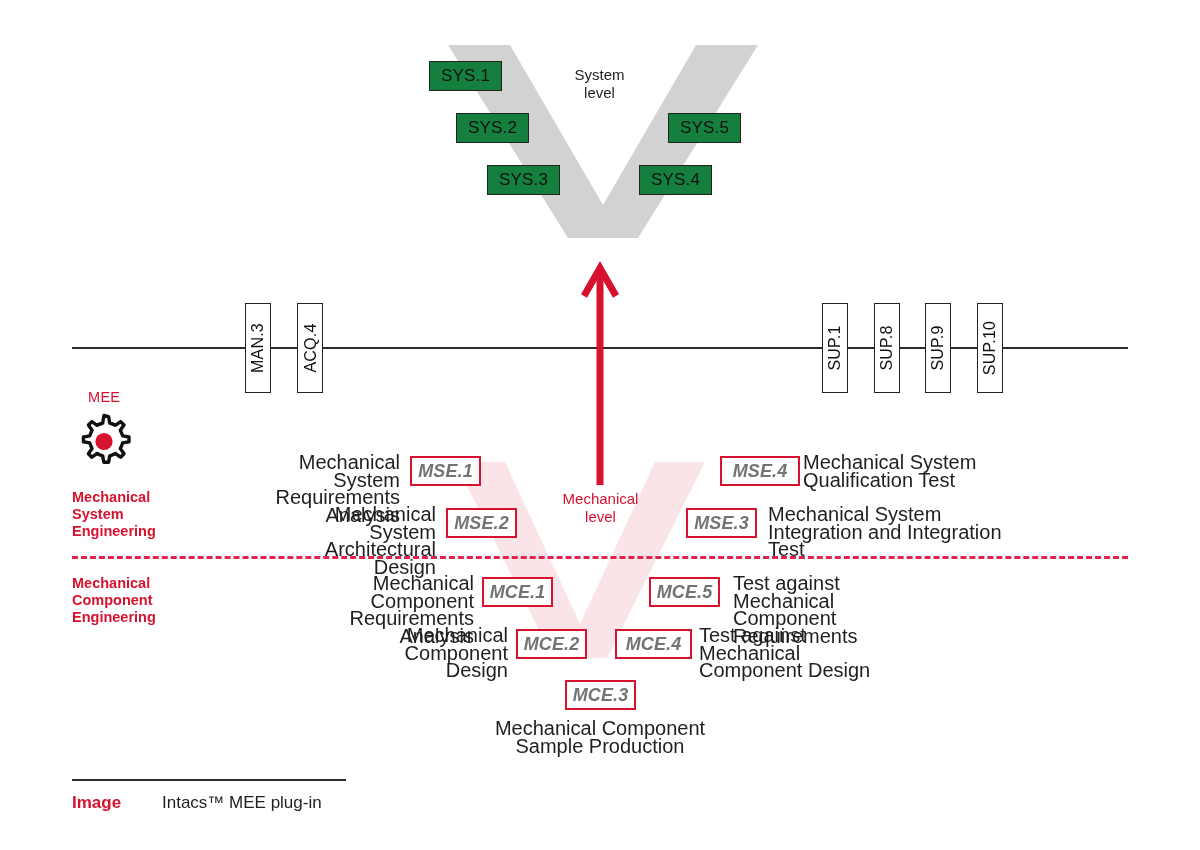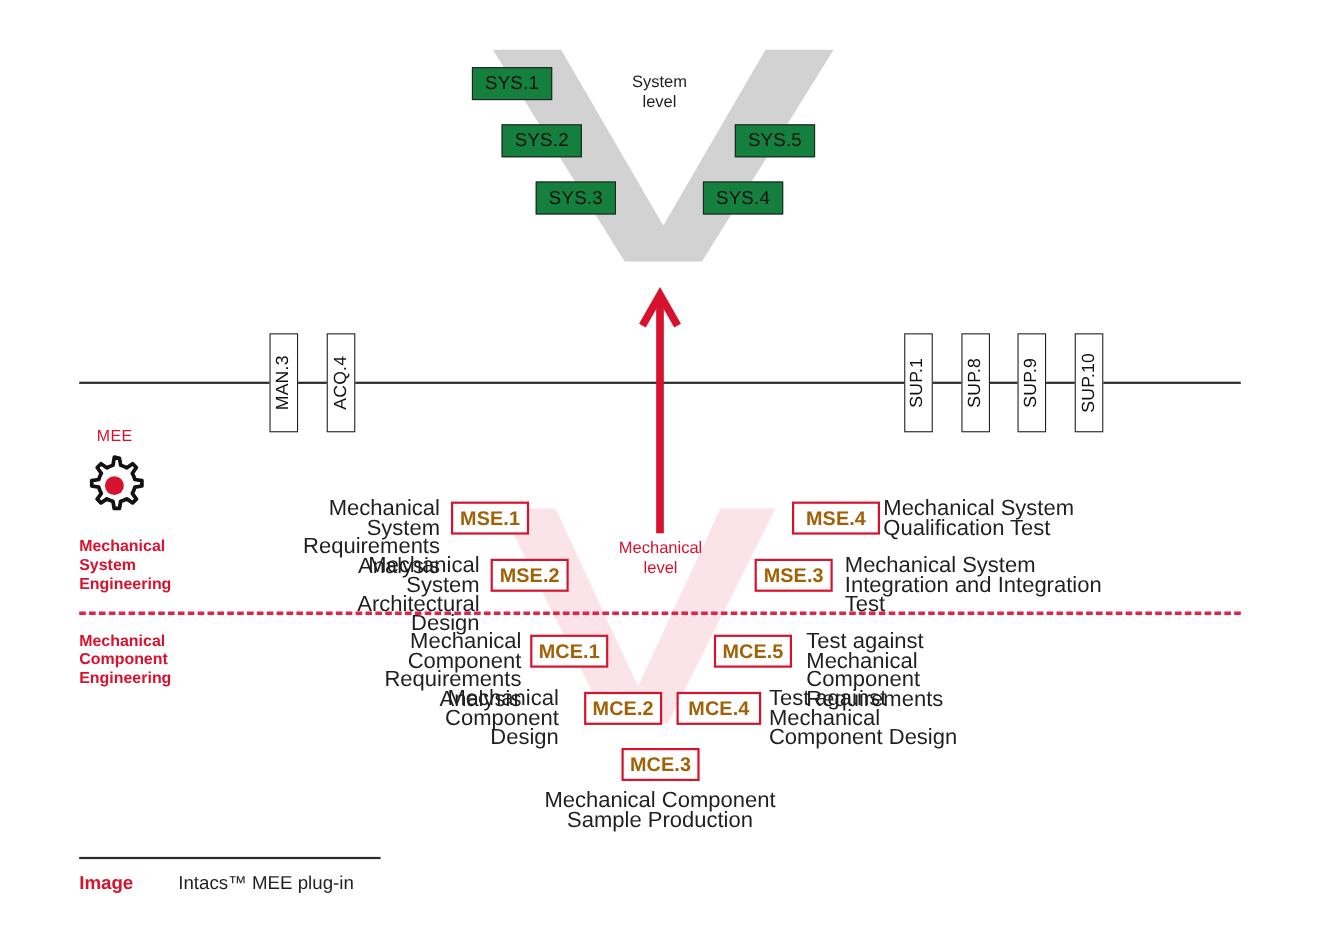--- a/index.html
+++ b/index.html
@@ -97,29 +97,30 @@
     color: #111;
     letter-spacing: .2px;
   }
 
   
   .code-box {
     position: absolute;
     box-sizing: border-box;
     border: 2px solid #d6122e;
     background: #fff;
-    color: #a16207;
+    color: #737373;
     font-weight: bold;
     font-size: 18px;
     display: flex;
     align-items: center;
     justify-content: center;
     height: 30px;
     z-index: 4;
     letter-spacing: .1px;
+    font-style: italic;
   }
 
   
   .desc {
     position: absolute;
     font-size: 20px;
     line-height: 17.5px;
     color: #1f1f1f;
     z-index: 4;
     white-space: pre-line;
@@ -302,21 +303,21 @@
   <div class="desc right-al" style="left:286px; top:575px; width:188px;">Mechanical Component
 Requirements Analysis</div>
   <div class="code-box" style="left:482px; top:577px; width:71px;">MCE.1</div>
 
   <div class="code-box" style="left:649px; top:577px; width:71px;">MCE.5</div>
   <div class="desc left-al" style="left:733px; top:575px; width:210px;">Test against Mechanical
 Component Requirements</div>
 
   <div class="desc right-al" style="left:320px; top:627px; width:188px;">Mechanical Component
 Design</div>
-  <div class="code-box" style="left:516px; top:629px; width:71px;margin-left:15px;">MCE.2</div>
+  <div class="code-box" style="left:516px; top:629px; width:71px;">MCE.2</div>
 
   <div class="code-box" style="left:615px; top:629px; width:77px;">MCE.4</div>
   <div class="desc left-al" style="left:699px; top:627px; width:200px;">Test against Mechanical
 Component Design</div>
 
   <div class="code-box" style="left:565px; top:680px; width:71px;">MCE.3</div>
   <div class="desc center-al" style="left:487px; top:720px; width:226px;">Mechanical Component
 Sample Production</div>
 
   <div class="caption-rule"></div>

